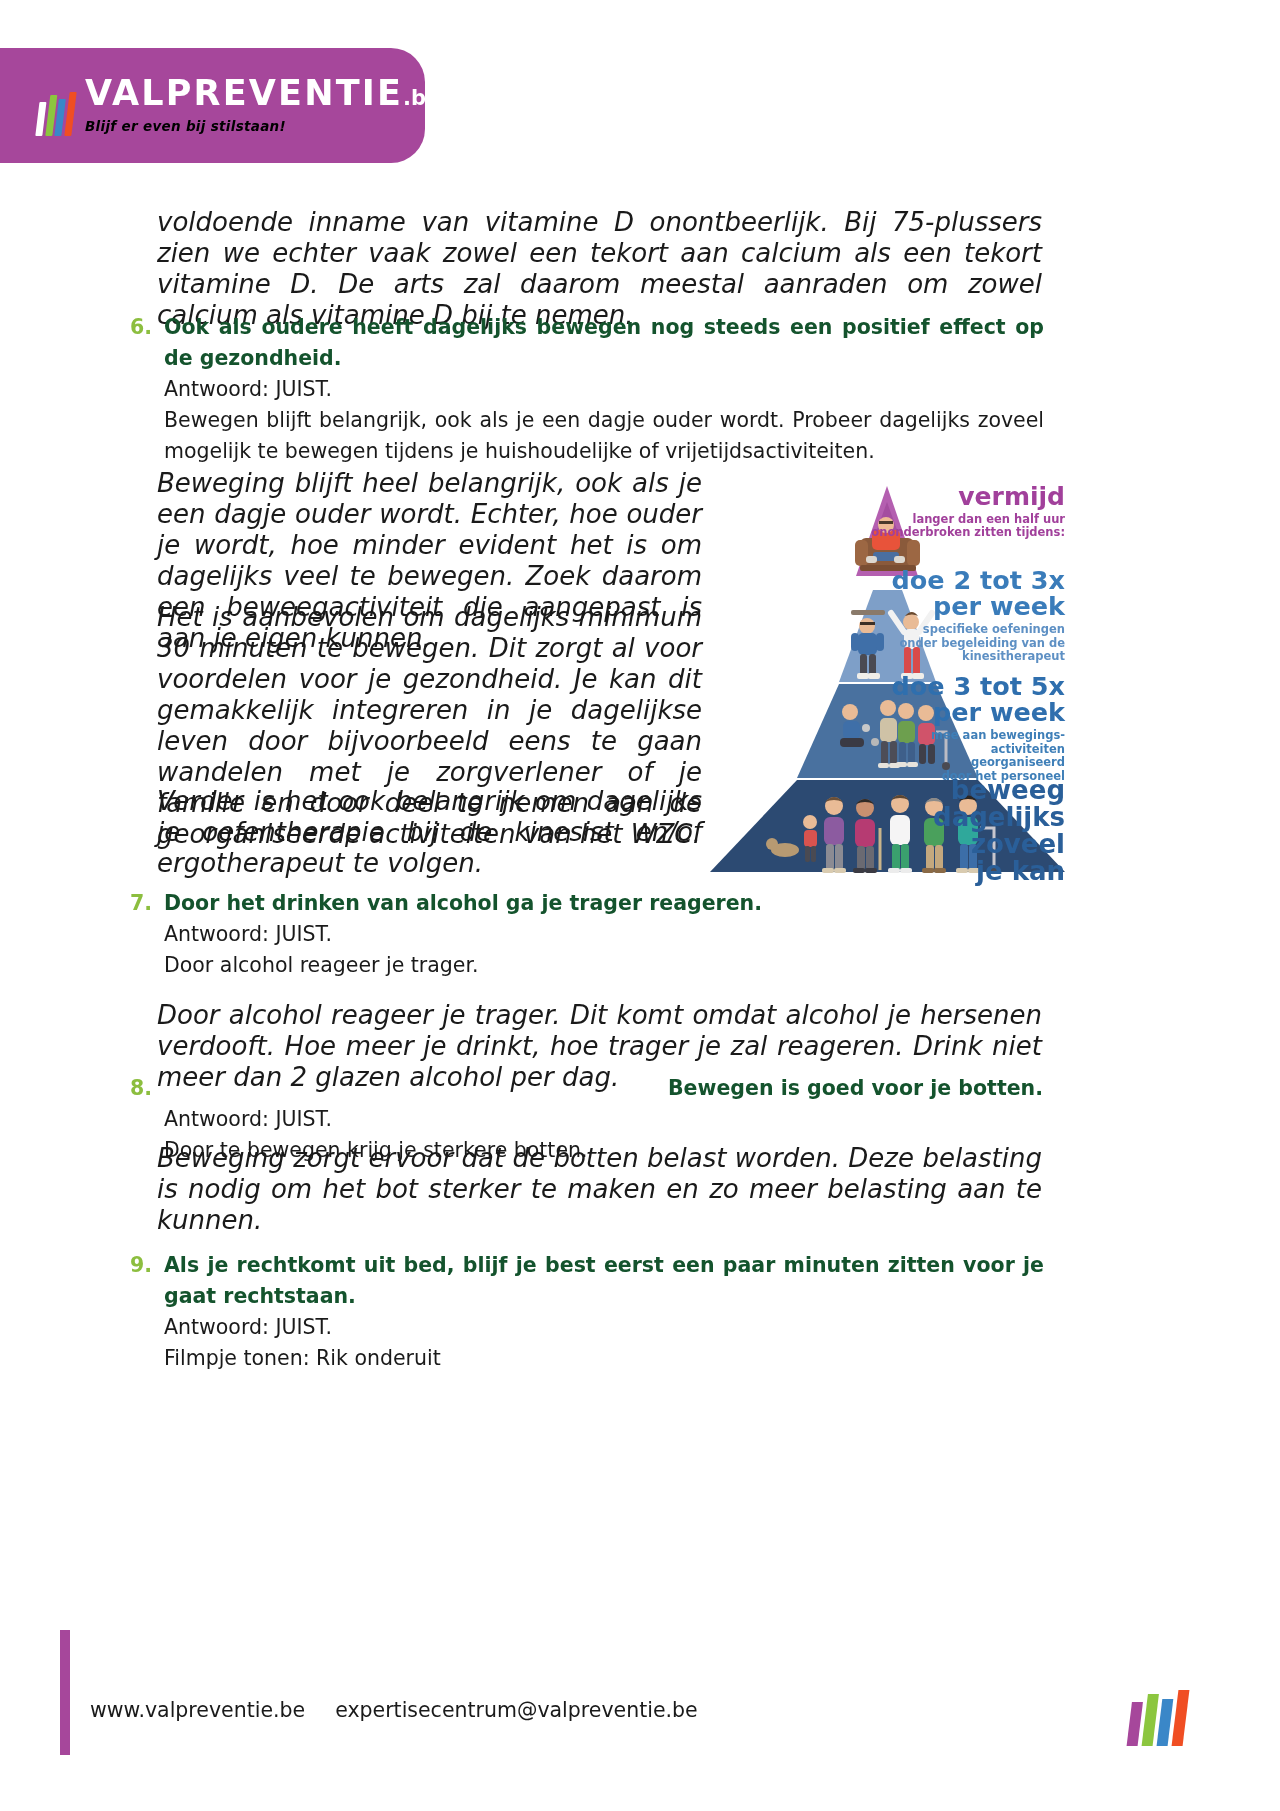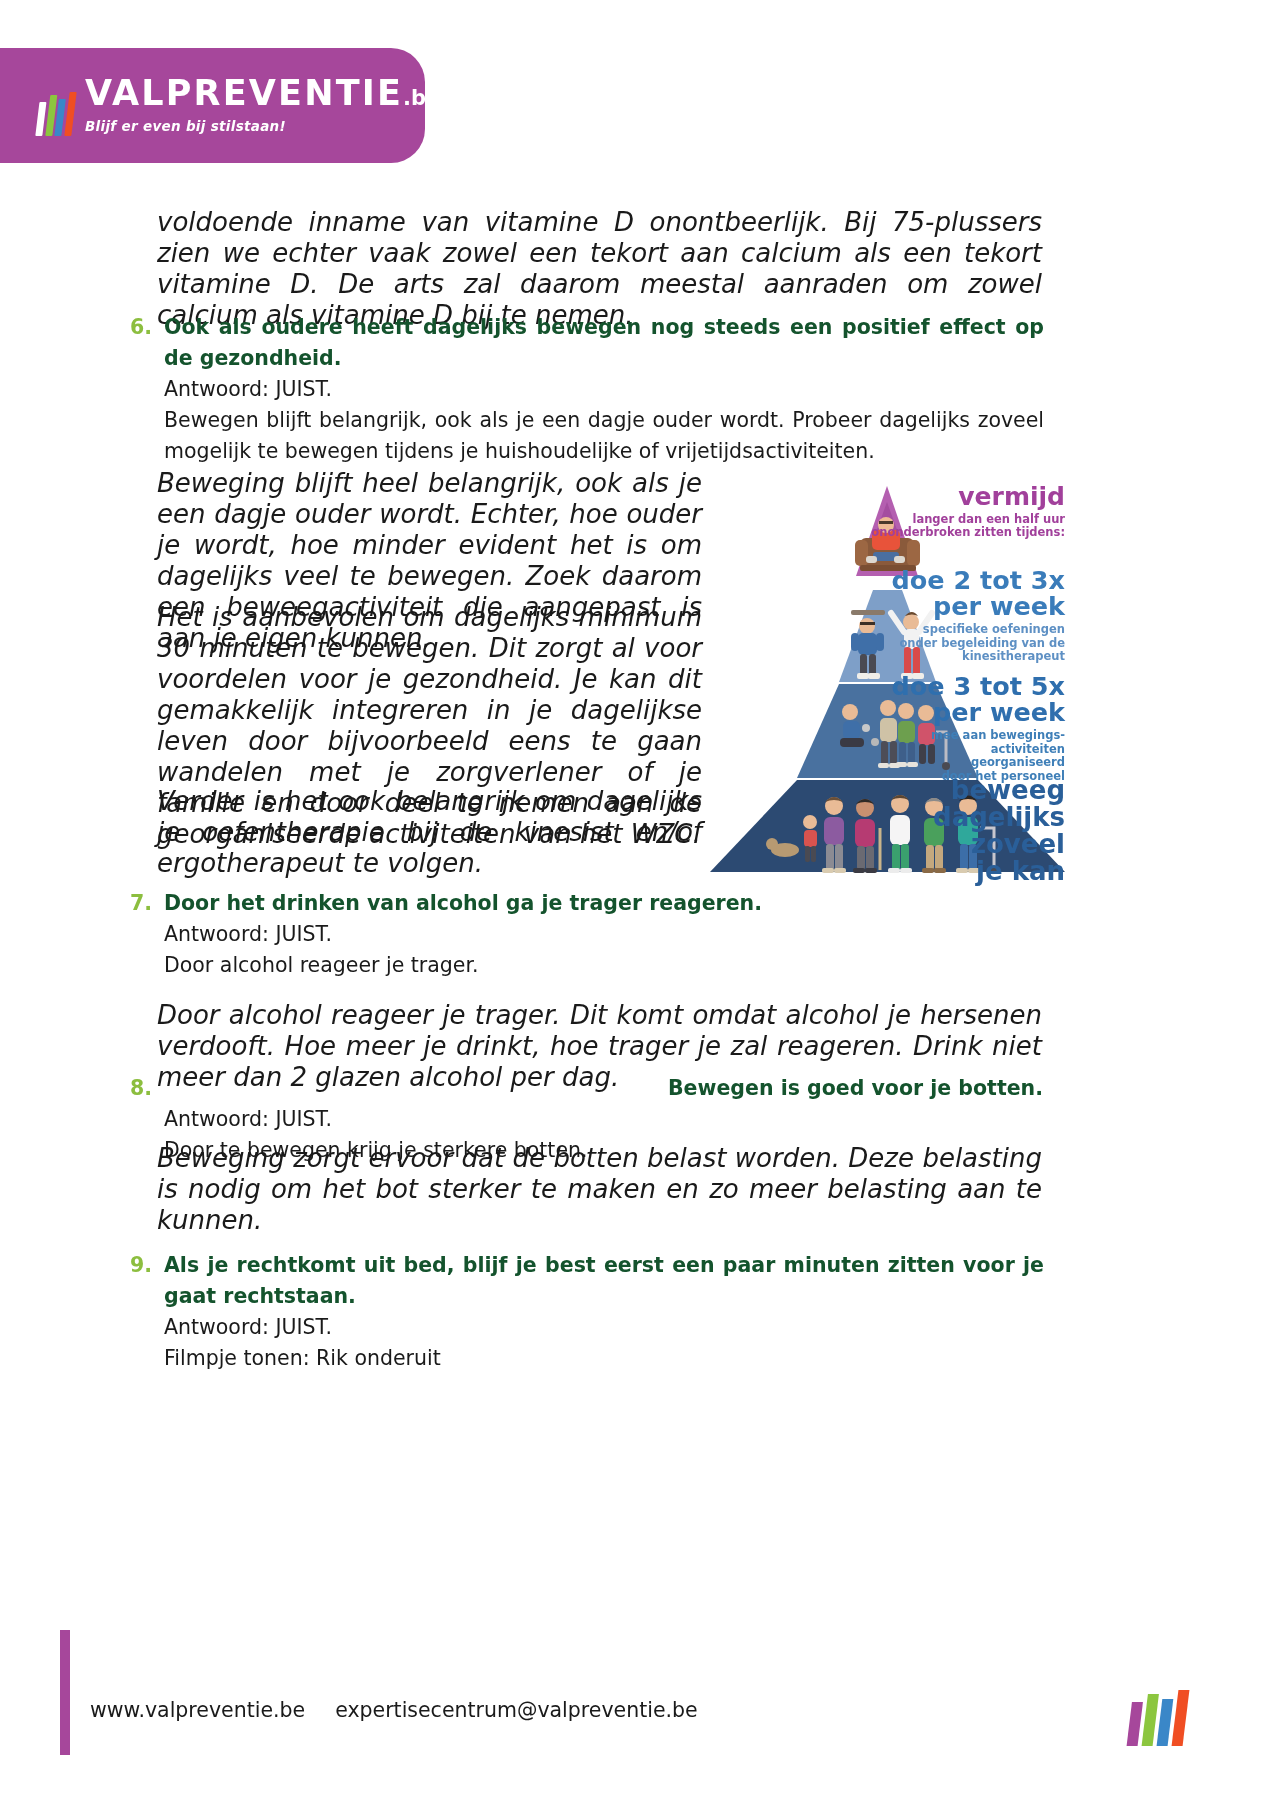--- a/index.html
+++ b/index.html
@@ -63,21 +63,21 @@
     font-size: 35px;
     letter-spacing: 2.2px;
     line-height: 38px;
     white-space: nowrap;
   }
   .logo-main .dotbe {
     font-size: 21px;
     letter-spacing: 0;
   }
   .logo-tag {
-    color: #ffffff;
+    color: #000000;
     font-size: 13.5px;
     font-weight: bold;
     font-style: italic;
     letter-spacing: 0.3px;
     margin-top: 1px;
     white-space: nowrap;
   }
 
   
   .content {

